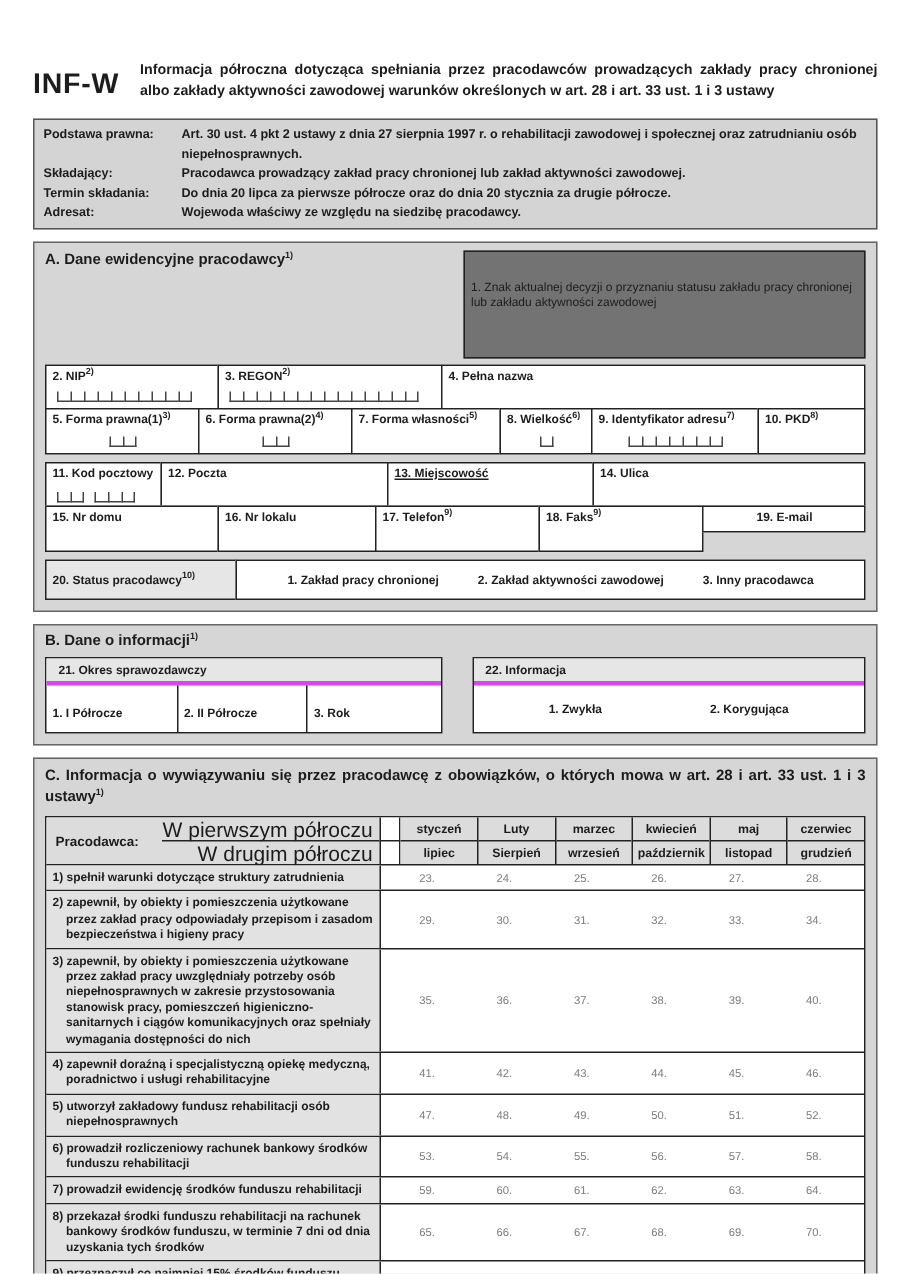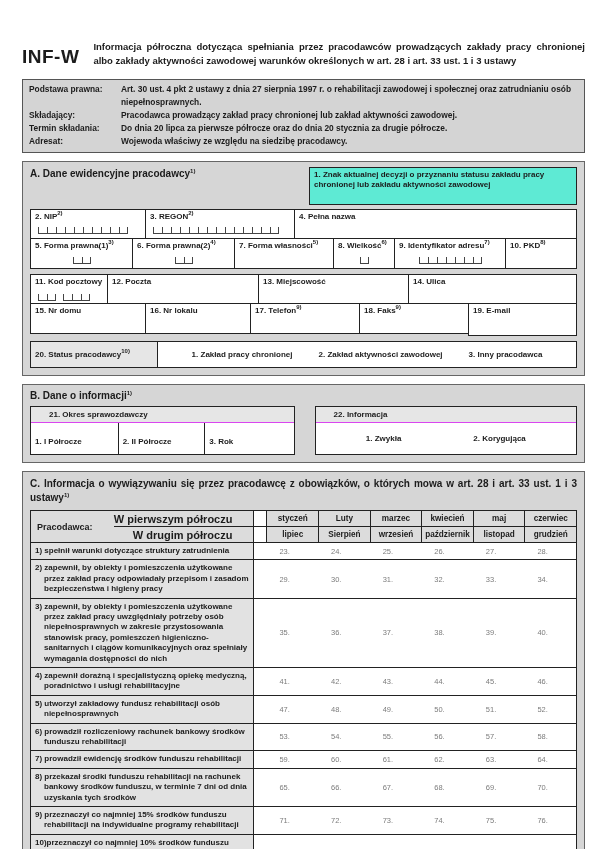--- a/index.html
+++ b/index.html
@@ -22,22 +22,22 @@
   .meta-label{width:92px;flex:none;}
   .meta-value{flex:1;}
 
   
   .panel{margin-top:8px;border:1px solid #666;background:#d6d6d6;padding:5px 7px 7px 7px;}
   .sec-head{font-size:10px;font-weight:bold;}
   sup{font-size:6px;vertical-align:super;line-height:0;}
 
   .a-top{display:flex;align-items:stretch;gap:10px;}
   .a-top .sec-head{flex:1;padding-top:1px;}
-  .box1{width:258px;flex:none;background:#5eead4;border:1px solid #222;
-        font-size:8px;font-weight:bold;padding:2px 4px;line-height:1.3;min-height:32px;}
+  .box1{width:258px;flex:none;background:#737373;border:1px solid #222;
+        font-size:8px;font-weight:normal;padding:19px 4px;line-height:1.3;min-height:32px;}
 
   .frow{display:flex;}
   .fbox{background:#fff;border:1px solid #222;padding:2px 3px 2px 4px;
         display:flex;flex-direction:column;box-sizing:border-box;}
   .frow .fbox + .fbox{margin-left:-1px;}
   .stack .frow + .frow .fbox{margin-top:-1px;}
   .flabel{font-size:8px;font-weight:bold;line-height:1.2;}
   .comb{display:inline-flex;height:7px;margin:auto auto 2px auto;}
   .comb.left{margin-left:3px;margin-right:auto;}
   .comb i{width:9px;box-sizing:border-box;border-left:1px solid #444;border-bottom:1px solid #444;}
@@ -49,36 +49,36 @@
   .status-label{background:#e6e6e6;border:1px solid #222;font-size:8px;font-weight:bold;
         padding:8px 4px;width:128px;flex:none;box-sizing:border-box;display:flex;align-items:center;}
   .status-opts{flex:1;margin-left:-1px;background:#fff;border:1px solid #222;display:flex;
         align-items:center;justify-content:center;gap:26px;font-size:8px;font-weight:bold;}
 
   
   .b-boxes{display:flex;gap:20px;margin-top:5px;}
   .bbox{background:#fff;border:1px solid #222;}
   .bbox-21{width:48%;}
   .bbox-22{flex:1;}
-  .bbox-head{background:#e6e6e6;border-bottom:1px solid #d946ef;font-size:8px;font-weight:bold;padding:3px 18px;}
+  .bbox-head{background:#e6e6e6;border-bottom:3px solid #d946ef;font-size:8px;font-weight:bold;padding:3px 8px;}
   .b21-body{display:flex;height:31px;}
   .b21-cell{font-size:8px;font-weight:bold;padding:14px 4px;box-sizing:border-box;}
   .b21-cell + .b21-cell{border-left:1px solid #222;}
   .b22-body{display:flex;height:31px;align-items:center;justify-content:center;gap:72px;
         font-size:8px;font-weight:bold;}
 
   
   .c-heading{font-size:10px;font-weight:bold;text-align:justify;line-height:1.35;}
   .ctable{margin-top:6px;border:1px solid #222;background:#fff;}
   .c-hdr{display:flex;}
   .c-hlabel{width:41%;flex:none;background:#dcdcdc;border-right:1px solid #222;display:flex;box-sizing:border-box;}
   .c-hlabel .pname{flex:1;display:flex;align-items:center;padding-left:6px;font-size:9px;font-weight:bold;}
   .c-hlabel .halfs{display:flex;flex-direction:column;}
   .c-hlabel .halfs div{height:15px;display:flex;align-items:center;justify-content:flex-end;
-        padding-right:21px;font-size:11px;font-weight:bold;white-space:nowrap;}
+        padding-right:5px;font-size:14px;font-weight:normal;white-space:nowrap;}
   .c-hlabel .halfs div + div{border-top:1px solid #222;}
   .c-narrow{width:12px;flex:none;background:#fff;border-right:1px solid #222;display:flex;flex-direction:column;}
   .c-narrow div{flex:1;}
   .c-narrow div + div{border-top:1px solid #222;}
   .c-months{flex:1;display:flex;}
   .m-col{flex:1;display:flex;flex-direction:column;background:#dcdcdc;}
   .m-col + .m-col{border-left:1px solid #222;}
   .m-col div{height:15px;display:flex;align-items:center;justify-content:center;
         font-size:8.2px;font-weight:bold;}
   .m-col div + div{border-top:1px solid #222;}
@@ -222,41 +222,41 @@
               <span class="comb" style="margin:0;">
                   <i></i>
                   <i></i>
                   <i></i>
                 </span>
             </div>
           </div>
           <div class="fbox" style="width:152px;height:30px;">
             <div class="flabel">12. Poczta</div>
           </div>
-          <div class="fbox" style="width:151px;height:30px;">
+          <div class="fbox" style="width:138px;height:30px;text-decoration:underline;">
             <div class="flabel">13. Miejscowość</div>
           </div>
           <div class="fbox" style="flex:1;height:30px;">
             <div class="flabel">14. Ulica</div>
           </div>
         </div>
         <div class="frow">
           <div class="fbox" style="width:116px;height:31px;">
             <div class="flabel">15. Nr domu</div>
           </div>
           <div class="fbox" style="width:106px;height:31px;">
             <div class="flabel">16. Nr lokalu</div>
           </div>
           <div class="fbox" style="width:110px;height:31px;">
             <div class="flabel"><span>17. Telefon</span><sup>9)</sup></div>
           </div>
           <div class="fbox" style="width:110px;height:31px;">
             <div class="flabel"><span>18. Faks</span><sup>9)</sup></div>
           </div>
-          <div class="fbox" style="flex:1;height:33px;">
+          <div class="fbox" style="flex:1;height:18px;align-items:center;">
             <div class="flabel">19. E-mail</div>
           </div>
         </div>
       </div>
 
       <div class="status-row">
         <div class="status-label">
           <span><span>20. Status pracodawcy</span><sup>10)</sup></span>
         </div>
         <div class="status-opts">

